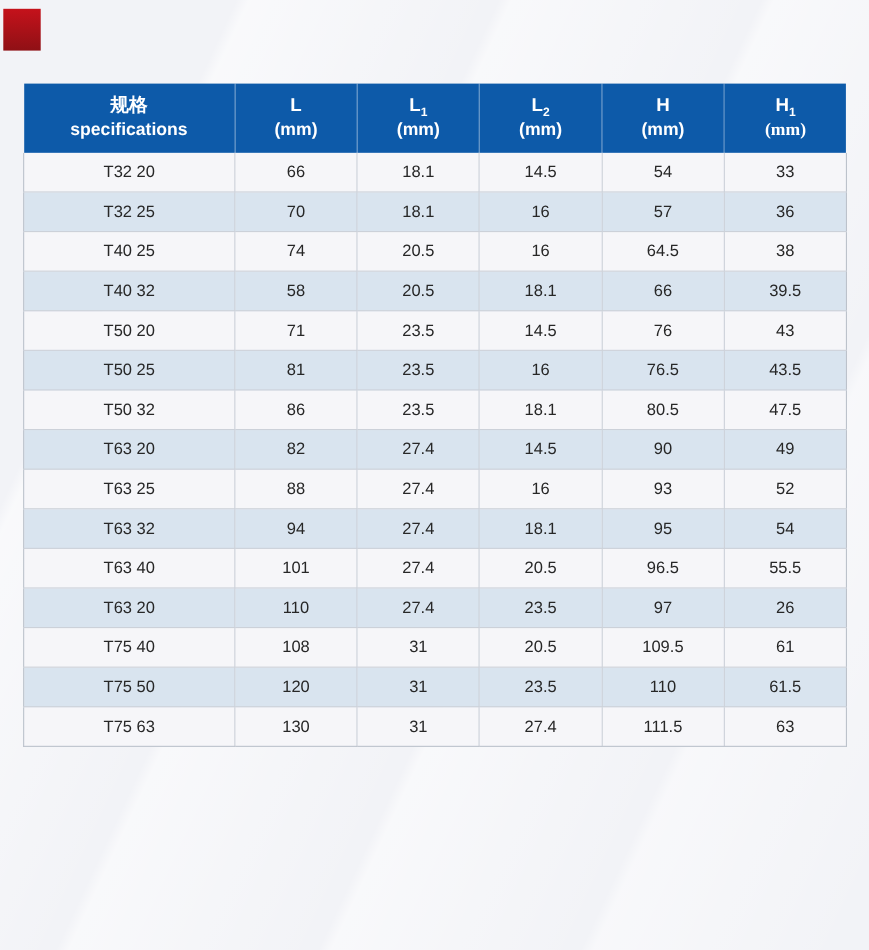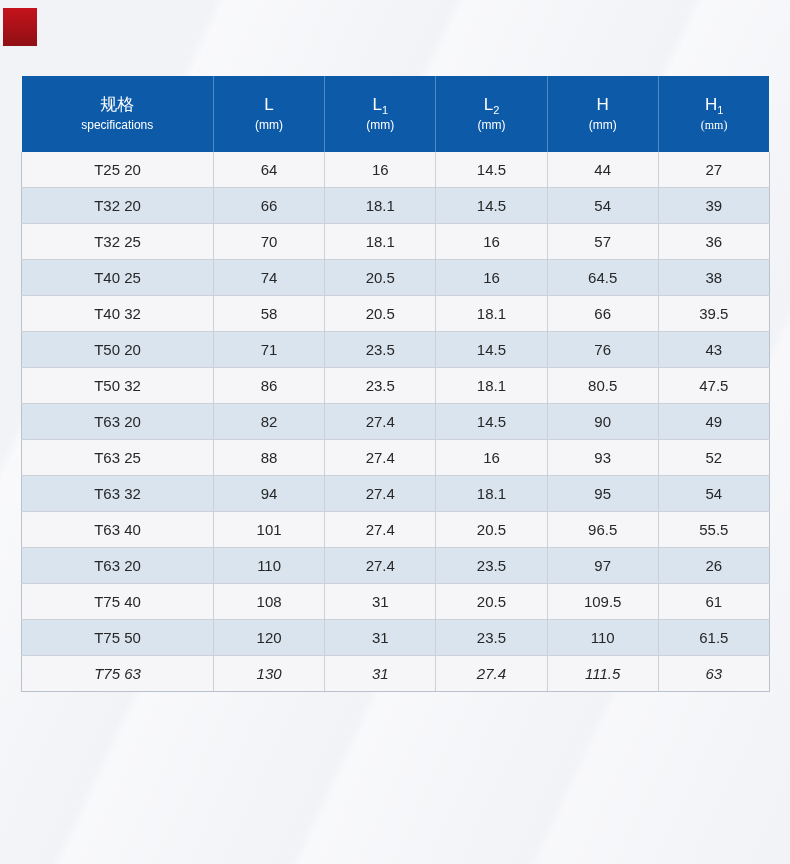--- a/index.html
+++ b/index.html
@@ -31,57 +31,57 @@
     width: 748px;
   }
   table.spec {
     border-collapse: collapse;
     table-layout: fixed;
     width: 748px;
   }
   table.spec col.c-spec { width: 192px; }
   table.spec col.c-num  { width: 111.2px; }
   thead th {
-    height: 76px;
+    height: 63px;
     background: var(--header-bg, #0d5aa9);
     color: var(--header-text, #ffffff);
-    font-weight: normal;
+    font-weight: bold;
     font-size: 17px;
     text-align: center;
     vertical-align: middle;
     border-left: 1px solid rgba(255,255,255,0.28);
     padding: 0;
     line-height: 1.35;
   }
   thead th:first-child { border-left: none; }
   .h-line1 { font-size: 17px; }
   .h-line1 sub {
     font-size: 11px;
     vertical-align: -4px;
     line-height: 0;
   }
-  .h-line2 { font-size: 12px; }
+  .h-line2 { font-size: 16px; }
   .h-line2.serif-unit { font-family: "Liberation Serif", serif; }
   tbody td {
     height: 35px;
     text-align: center;
     vertical-align: middle;
     font-size: 15px;
     color: var(--body-text, #272727);
     border: 1px solid var(--grid-color, #ccd1d9);
     border-top: none;
     padding: 0;
     background: var(--row-odd, #f6f6f9);
   }
   tbody tr:nth-child(even) td {
     background: var(--row-even, #d9e4ef);
   }
   tbody td:first-child { border-left: 1px solid var(--edge-color, #c3c9d2); }
   tbody td:last-child  { border-right: 1px solid var(--edge-color, #c3c9d2); }
-  tbody tr:last-child td { border-bottom: 1px solid var(--edge-color, #b9bfc8); font-style: italic; }
+  tbody tr:last-child td { border-bottom: 1px solid var(--edge-color, #b9bfc8); }
 </style>
 </head>
 <body style="--page-bg: #f2f3f7; --header-bg: #0d5aa9; --header-text: #ffffff; --row-odd: #f6f6f9; --row-even: #d9e4ef; --grid-color: #ccd1d9; --edge-color: #bcc2cb; --body-text: #272727; --mark-top: #c5121b; --mark-bottom: #8f1015;">
 
 <div class="corner-mark"></div>
 
 <div class="table-wrap">
   <table class="spec">
     <colgroup>
       <col class="c-spec">
@@ -114,34 +114,26 @@
           <div class="h-line2"><span>(mm)</span></div>
         </th>
         <th>
           <div class="h-line1"><span>H</span><sub>1</sub></div>
           <div class="h-line2 serif-unit"><span>(mm)</span></div>
         </th>
       </tr>
     </thead>
     <tbody>
         <tr>
-          <td>T25 20</td>
-          <td>64</td>
-          <td>16</td>
-          <td>14.5</td>
-          <td>44</td>
-          <td>27</td>
-        </tr>
-        <tr>
           <td>T32 20</td>
           <td>66</td>
           <td>18.1</td>
           <td>14.5</td>
           <td>54</td>
-          <td>39</td>
+          <td>33</td>
         </tr>
         <tr>
           <td>T32 25</td>
           <td>70</td>
           <td>18.1</td>
           <td>16</td>
           <td>57</td>
           <td>36</td>
         </tr>
         <tr>
@@ -160,20 +152,28 @@
           <td>66</td>
           <td>39.5</td>
         </tr>
         <tr>
           <td>T50 20</td>
           <td>71</td>
           <td>23.5</td>
           <td>14.5</td>
           <td>76</td>
           <td>43</td>
+        </tr>
+        <tr>
+          <td>T50 25</td>
+          <td>81</td>
+          <td>23.5</td>
+          <td>16</td>
+          <td>76.5</td>
+          <td>43.5</td>
         </tr>
         <tr>
           <td>T50 32</td>
           <td>86</td>
           <td>23.5</td>
           <td>18.1</td>
           <td>80.5</td>
           <td>47.5</td>
         </tr>
         <tr>

